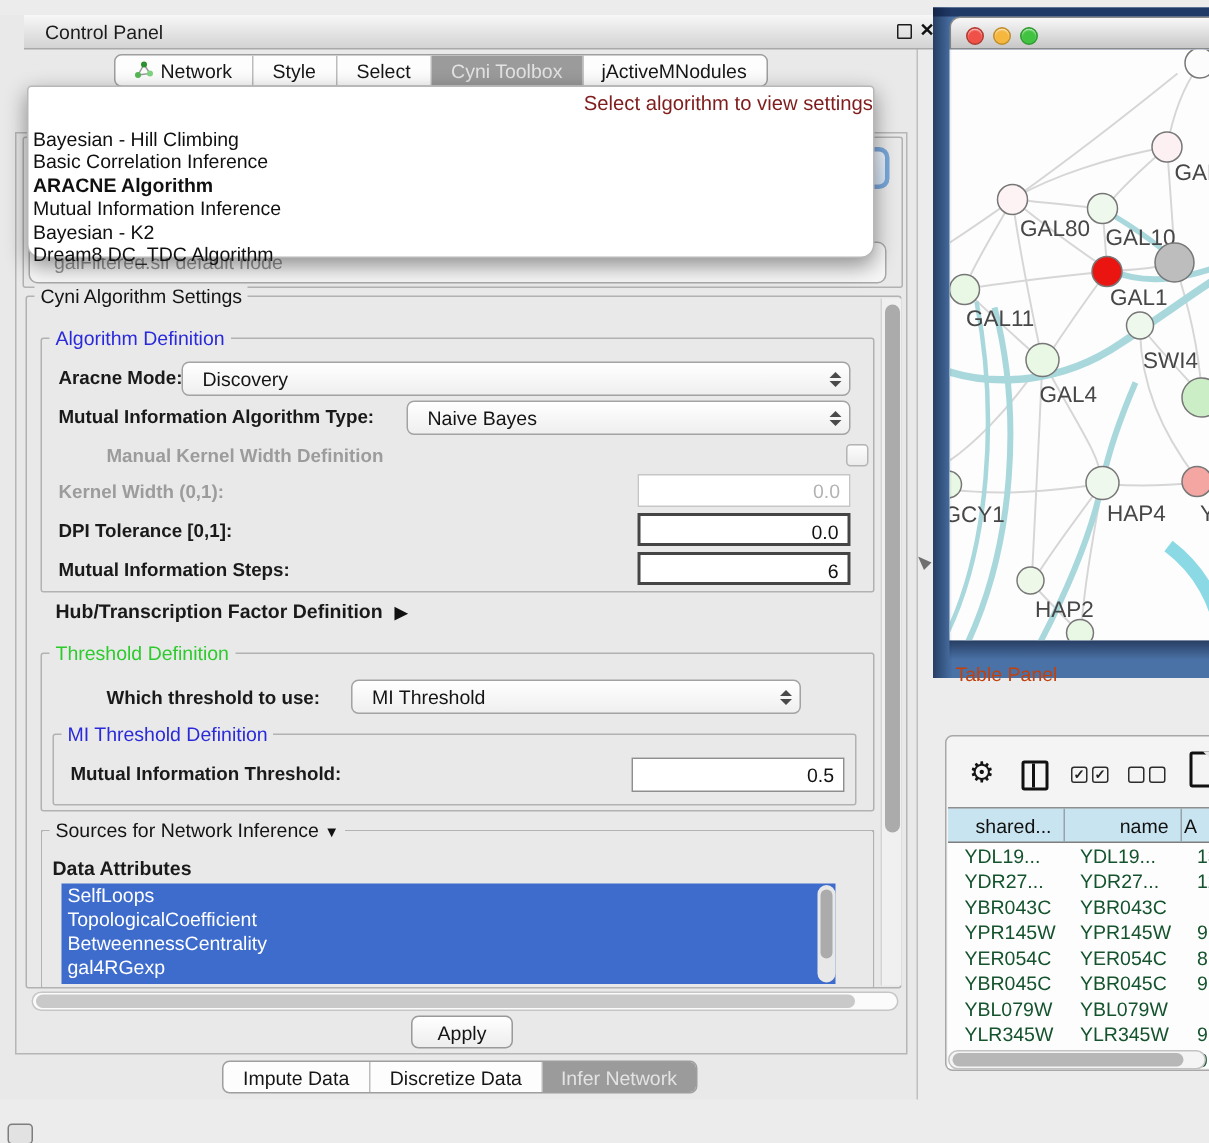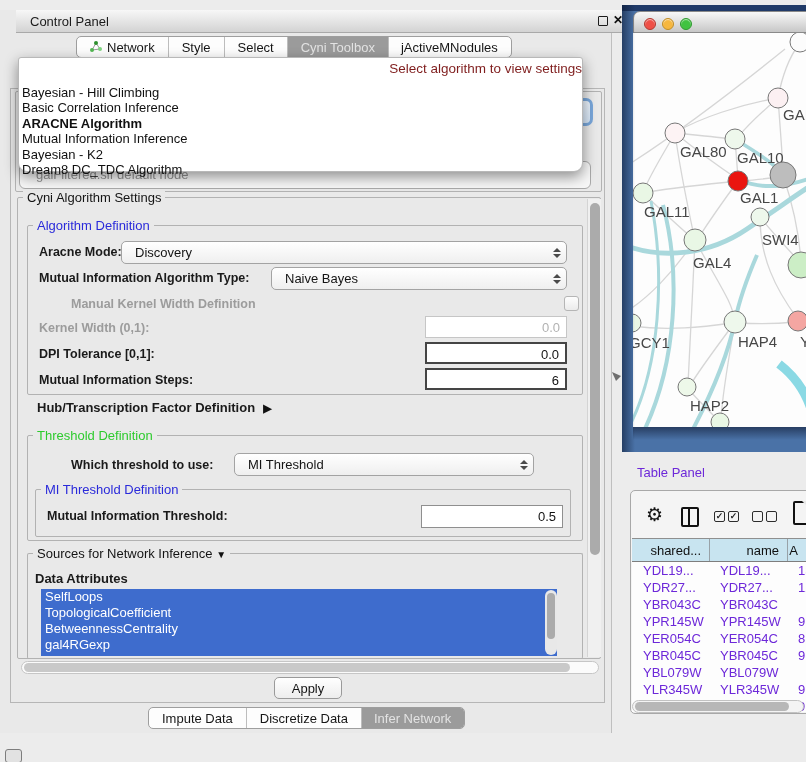--- a/index.html
+++ b/index.html
@@ -76,34 +76,34 @@
   .tl.y{left:28px;background:#f6b73f;border:1px solid #c08d26;}
   .tl.g{left:46px;background:#41c341;border:1px solid #2f9a2f;}
   .net-canvas{position:absolute;left:11px;top:28px;width:175px;height:394px;background:#fdfdfd;overflow:hidden;}
   .win-shadow{position:absolute;left:11px;top:422px;width:175px;height:13px;background:linear-gradient(rgba(5,10,30,.5),rgba(5,10,30,0));}
   .net-canvas svg{display:block;}
   .net-canvas text{font-family:"Liberation Sans",sans-serif;font-size:15px;fill:#474747;}
 
   .splitter-arrow{position:absolute;left:612px;top:368px;}
 
   
-  .tp-title{position:absolute;left:637px;top:465px;font-size:13px;color:#6d28d9;}
+  .tp-title{position:absolute;left:637px;top:442px;font-size:13px;color:#c2410c;}
   .tp-box{position:absolute;left:630px;top:490px;width:182px;height:224px;background:#f4f4f4;border:1px solid #a8a8a8;border-radius:5px;box-sizing:border-box;}
   .gear-ico{position:absolute;left:646px;top:503px;font-size:19px;color:#141414;}
   .cols-ico{position:absolute;left:681px;top:507px;width:14px;height:16px;border:2px solid #111;border-radius:2px;}
   .cols-ico::after{content:"";position:absolute;left:5px;top:0;width:2px;height:16px;background:#111;}
   .cb{position:absolute;width:9px;height:9px;border:1.5px solid #2c2c2c;border-radius:2px;font-size:9px;line-height:9px;font-weight:bold;color:#222;text-align:center;}
   .file-ico{position:absolute;left:793px;top:501px;width:15px;height:20px;border:2px solid #111;border-radius:2px;background:#f4f4f4;}
   .file-ico::after{content:"";position:absolute;right:-2px;top:-2px;border:5px solid #111;border-left-color:transparent;border-bottom-color:transparent;border-top-color:#f4f4f4;border-right-color:#f4f4f4;width:0;height:0;border-top:5px solid #e8e8e8;}
 
   .tbl-head{position:absolute;left:632px;top:538px;width:174px;height:24px;display:flex;background:#c8e4f0;border-top:1px solid #8f8f8f;border-bottom:1px solid #7e7e7e;box-sizing:border-box;}
   .tbl-head .hc{font-size:13px;color:#111;text-align:right;padding:4px 8px 0 0;border-right:1px solid #98a2a8;box-sizing:border-box;overflow:hidden;white-space:nowrap;}
   .tbl-body{position:absolute;left:632px;top:562px;width:174px;height:150px;overflow:hidden;background:#fdfdfd;}
   .trow{display:flex;height:17px;}
-  .trow .tc{font-size:13px;color:#6d28d9;padding:1px 0 0 11px;box-sizing:border-box;overflow:hidden;white-space:nowrap;}
+  .trow .tc{font-size:13px;color:#14532d;padding:1px 0 0 11px;box-sizing:border-box;overflow:hidden;white-space:nowrap;}
   .tc.c1{width:78px;} .tc.c2{width:78px;padding-left:10px;} .tc.c3{width:18px;padding-left:10px;}
   .hc.c1{width:78px;} .hc.c2{width:78px;} .hc.c3{width:18px;border-right:none;}
 
   .tp-hscroll{position:absolute;left:632px;top:700px;width:172px;height:13px;background:#f4f4f4;border:1px solid #c2c2c2;border-radius:7px;box-sizing:border-box;}
   .tp-hthumb{position:absolute;left:635px;top:702px;width:154px;height:9px;background:#b7b7b7;border-radius:5px;}
 
   .panel-toggle{position:absolute;left:5px;top:749px;width:15px;height:12px;border:1.5px solid #7d7d7d;border-radius:3px;background:#e2e2e2;}
 </style>
 </head>
 <body>

